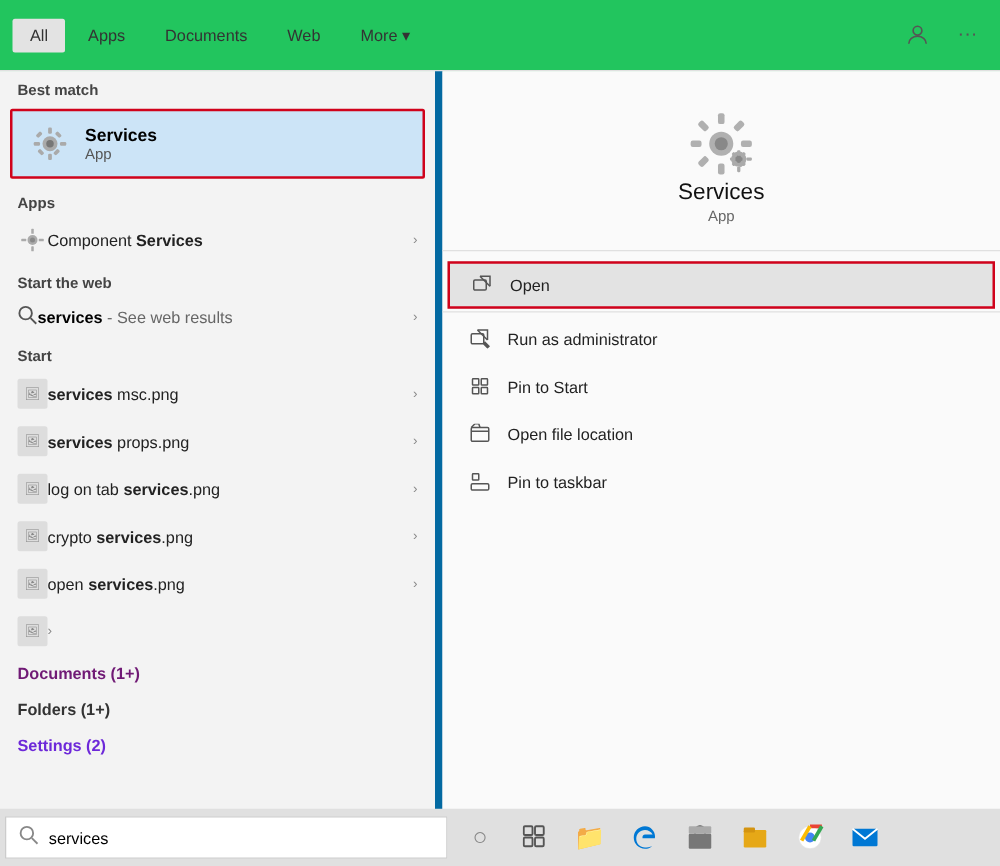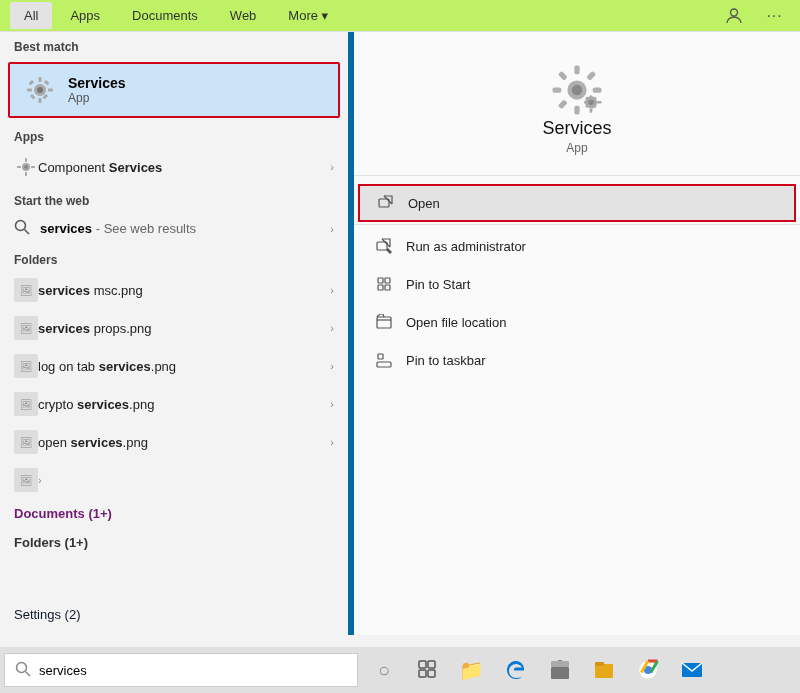--- a/index.html
+++ b/index.html
@@ -10,22 +10,22 @@
       font-size: 13px;
       background: #f3f3f3;
       overflow: hidden;
       position: relative;
     }
 
     
     .top-nav {
       display: flex;
       align-items: center;
-      height: 32px;
-      background: #bef264;
+      height: 57px;
+      background: #22c55e;
       border-bottom: 1px solid #e0e0e0;
       padding: 0 10px;
       gap: 4px;
     }
     .nav-tab {
       padding: 6px 14px;
       cursor: pointer;
       font-size: 13px;
       color: #333;
       border-radius: 2px;
@@ -131,21 +131,20 @@
       color: #888;
       font-size: 11px;
     }
 
     
     .web-search-item {
       display: flex;
       align-items: center;
       padding: 7px 14px;
       cursor: pointer;
-      gap: 10px;
     }
     .web-search-item .item-label { flex: 1; font-size: 13px; }
     .web-search-item .item-label .see-web { color: #666; }
     .web-search-item .chevron { color: #888; font-size: 11px; }
 
     
     .collapsed-item {
       display: flex;
       align-items: center;
       padding: 7px 14px;
@@ -353,21 +352,21 @@
       <div class="item-icon-sm">
         <svg width="16" height="16" viewBox="0 0 16 16">
           <circle cx="6.5" cy="6.5" r="5" stroke="#555" stroke-width="1.5" fill="none"></circle>
           <line x1="10.5" y1="10.5" x2="15" y2="15" stroke="#555" stroke-width="1.5"></line>
         </svg>
       </div>
       <div class="item-label"><b>services</b> <span class="see-web">- See web results</span></div>
       <div class="chevron">›</div>
     </div>
 
-    <div class="section-label">Folders</div>
+    <div class="section-label">Start</div>
 
     <div class="list-item">
       <div class="item-icon-sm img-icon">🖼</div>
       <div class="item-label"><b>services</b> msc.png</div>
       <div class="chevron">›</div>
     </div>
     <div class="list-item">
       <div class="item-icon-sm img-icon">🖼</div>
       <div class="item-label"><b>services</b> props.png</div>
       <div class="chevron">›</div>
@@ -392,21 +391,21 @@
       <div class="chevron">›</div>
     </div>
 
     <div class="collapsed-item">
       <div class="item-label" style="font-weight:600;font-size:13px;color:#701a75;">Documents (1+)</div>
     </div>
     <div class="collapsed-item">
       <div class="item-label" style="font-weight:600;font-size:13px;color:#333;">Folders (1+)</div>
     </div>
     <div class="collapsed-item">
-      <div class="item-label" style="font-weight:400;font-size:13px;color:#0f172a;margin-top:43px;">Settings (2)</div>
+      <div class="item-label" style="font-weight:700;font-size:13px;color:#6d28d9;">Settings (2)</div>
     </div>
   </div>
 
   <div class="right-panel">
     <div class="right-top">
 
       <svg class="gear-svg" viewBox="0 0 64 64" fill="none">
         <circle cx="32" cy="32" r="11" fill="#b0b0b0"></circle>
         <circle cx="32" cy="32" r="6" fill="#888"></circle>
 

